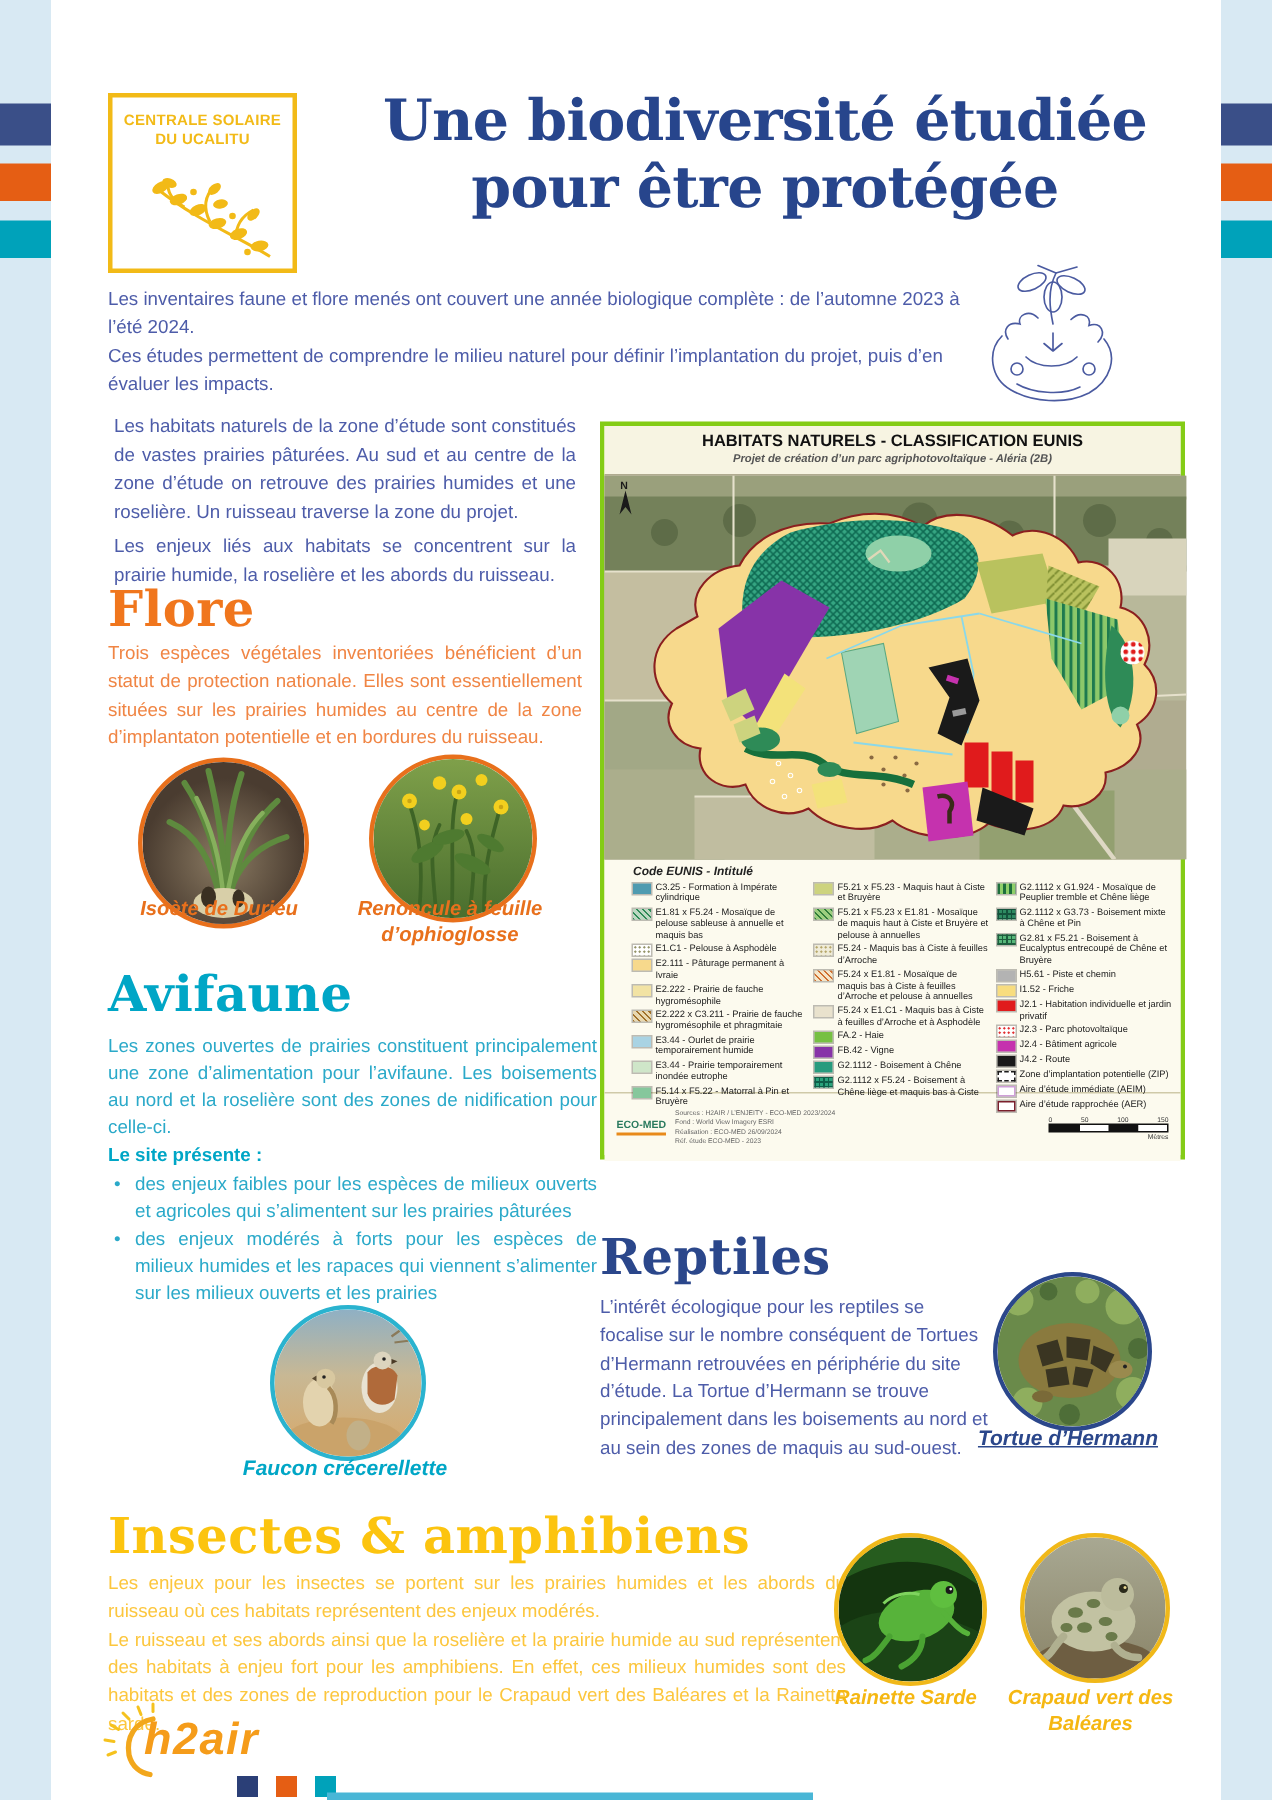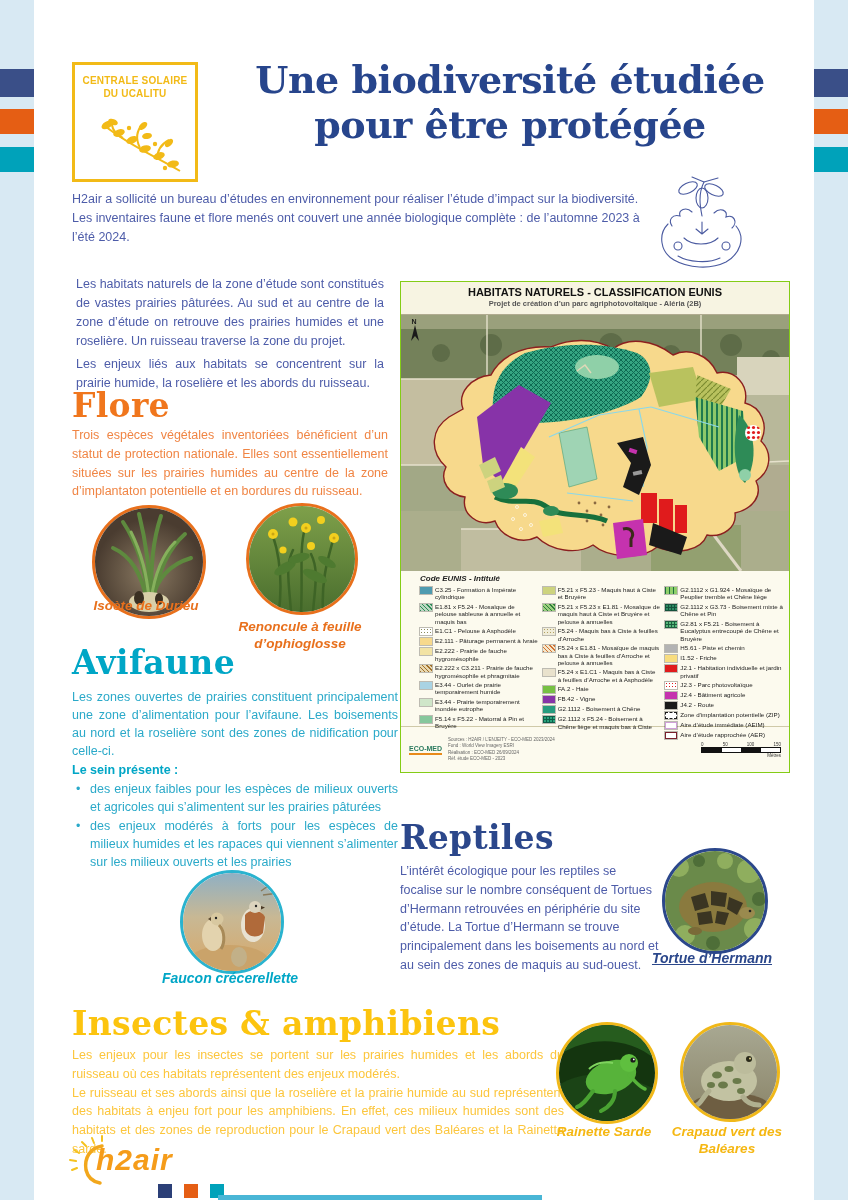--- a/index.html
+++ b/index.html
@@ -47,24 +47,24 @@
   .photo{position:absolute;border-radius:50%;overflow:hidden;}
   .photo svg{display:block;}
   .ph-orange{border:3px solid #e8701c;}
   .ph-teal{border:3px solid #2ab3cf;}
   .ph-navy{border:3px solid #2b478b;}
   .ph-gold{border:3px solid #f0b819;}
   .caption{position:absolute;font-weight:bold;font-style:italic;text-align:center;font-size:13.5px;line-height:1.25;}
   .cap-orange{color:#e8701c;} .cap-teal{color:#00a6c6;} .cap-navy{color:#2b478b;text-decoration:underline;} .cap-gold{color:#f5b712;}
 
   
-  .map-panel{position:absolute;left:400px;top:281px;width:390px;height:492px;border:1px solid #84cc16;background:#fcfaee;box-sizing:border-box;}
+  .map-panel{position:absolute;left:400px;top:281px;width:390px;height:492px;border:3px solid #84cc16;background:#fcfaee;box-sizing:border-box;}
   .map-head{height:33px;background:#f7f4e2;border-bottom:1px solid #b0ab90;text-align:center;padding-top:4px;box-sizing:border-box;}
   .map-title{font-size:11px;font-weight:bold;color:#111;}
-  .map-sub{font-size:7.5px;font-weight:bold;color:#555;margin-top:1px;}
+  .map-sub{font-size:7.5px;font-style:italic;font-weight:bold;color:#555;margin-top:1px;}
   .map-canvas{height:256px;position:relative;background:#b0ac90;}
   .map-legend{height:155px;padding:3px 6px 0 19px;box-sizing:border-box;background:#fcfaee;}
   .lg-title{font-size:8px;font-weight:bold;font-style:italic;color:#222;margin-bottom:3px;}
   .lg-cols{display:flex;gap:5px;}
   .lg-col{flex:1;}
   .lg-row{display:flex;gap:3px;margin-bottom:2px;align-items:flex-start;}
   .lg-sw{width:12px;height:7px;flex:none;margin-top:1px;outline:0.5px solid rgba(0,0,0,.25);box-sizing:border-box;}
   .lg-tx{font-size:6.2px;line-height:1.2;color:#222;}
   .map-foot{height:46px;display:flex;align-items:center;gap:6px;padding:0 8px;background:#fcfaee;border-top:1px solid #cfc9a8;box-sizing:border-box;}
   .ecomed{font-size:7px;font-weight:bold;color:#2a7a5e;flex:none;border-bottom:2px solid #e88a1a;padding-bottom:1px;}
@@ -123,22 +123,22 @@
     </g>
   </svg>
 </div>
 
 <div class="main-title">
   <div>Une biodiversité étudiée</div>
   <div>pour être protégée</div>
 </div>
 
 <div class="intro blue-p">
-  <div>H2air a sollicité un bureau d’études en environnement pour réaliser l’étude d’impact sur la biodiversité.</div>
   <div>Les inventaires faune et flore menés ont couvert une année biologique complète : de l’automne 2023 à l’été 2024.</div>
+  <div>Ces études permettent de comprendre le milieu naturel pour définir l’implantation du projet, puis d’en évaluer les impacts.</div>
 </div>
 
 <svg class="abs" style="left:648px;top:176px;" width="108" height="94" viewBox="0 0 108 94">
   <g fill="none" stroke="#4a5aa0" stroke-width="1.1" stroke-linecap="round">
     <path d="M54,40 C52,30 50,18 56,6"></path>
     <path d="M56,6 L70,2 M56,6 L44,1"></path>
     <ellipse cx="40" cy="12" rx="10" ry="5" transform="rotate(-25 40 12)"></ellipse>
     <ellipse cx="66" cy="14" rx="10" ry="5" transform="rotate(25 66 14)"></ellipse>
     <ellipse cx="54" cy="22" rx="6" ry="10"></ellipse>
     <path d="M20,48 C10,58 12,76 26,84 C40,92 62,94 78,86 C92,78 98,62 88,50"></path>
@@ -218,26 +218,26 @@
       <circle cx="34" cy="44" r="3.6"></circle>
     </g>
     <g fill="#c9a515">
         <circle cx="24" cy="28" r="1.5"></circle>
         <circle cx="57" cy="22" r="1.5"></circle>
         <circle cx="85" cy="32" r="1.5"></circle>
       </g>
   </svg>
 </div>
 <div class="caption cap-orange" style="left:72px;top:598px;width:148px;">Isoète de Durieu</div>
-<div class="caption cap-orange" style="left:224px;top:619px;width:152px;">Renoncule à feuille d’ophioglosse</div>
+<div class="caption cap-orange" style="left:224px;top:598px;width:152px;">Renoncule à feuille d’ophioglosse</div>
 
 <div class="sec-h h-avi">Avifaune</div>
 <div class="avi-p">
   <div>Les zones ouvertes de prairies constituent principalement une zone d’alimentation pour l’avifaune. Les boisements au nord et la roselière sont des zones de nidification pour celle-ci.</div>
-  <div class="avi-lead">Le sein présente :</div>
+  <div class="avi-lead">Le site présente :</div>
   <div class="bullet">
       <span>des enjeux faibles pour les espèces de milieux ouverts et agricoles qui s’alimentent sur les prairies pâturées</span>
     </div>
   <div class="bullet">
       <span>des enjeux modérés à forts pour les espèces de milieux humides et les rapaces qui viennent s’alimenter sur les milieux ouverts et les prairies</span>
     </div>
 </div>
 
 <div class="photo ph-teal" style="left:180px;top:870px;width:98px;height:98px;">
   <svg width="98" height="98" viewBox="0 0 98 98">

